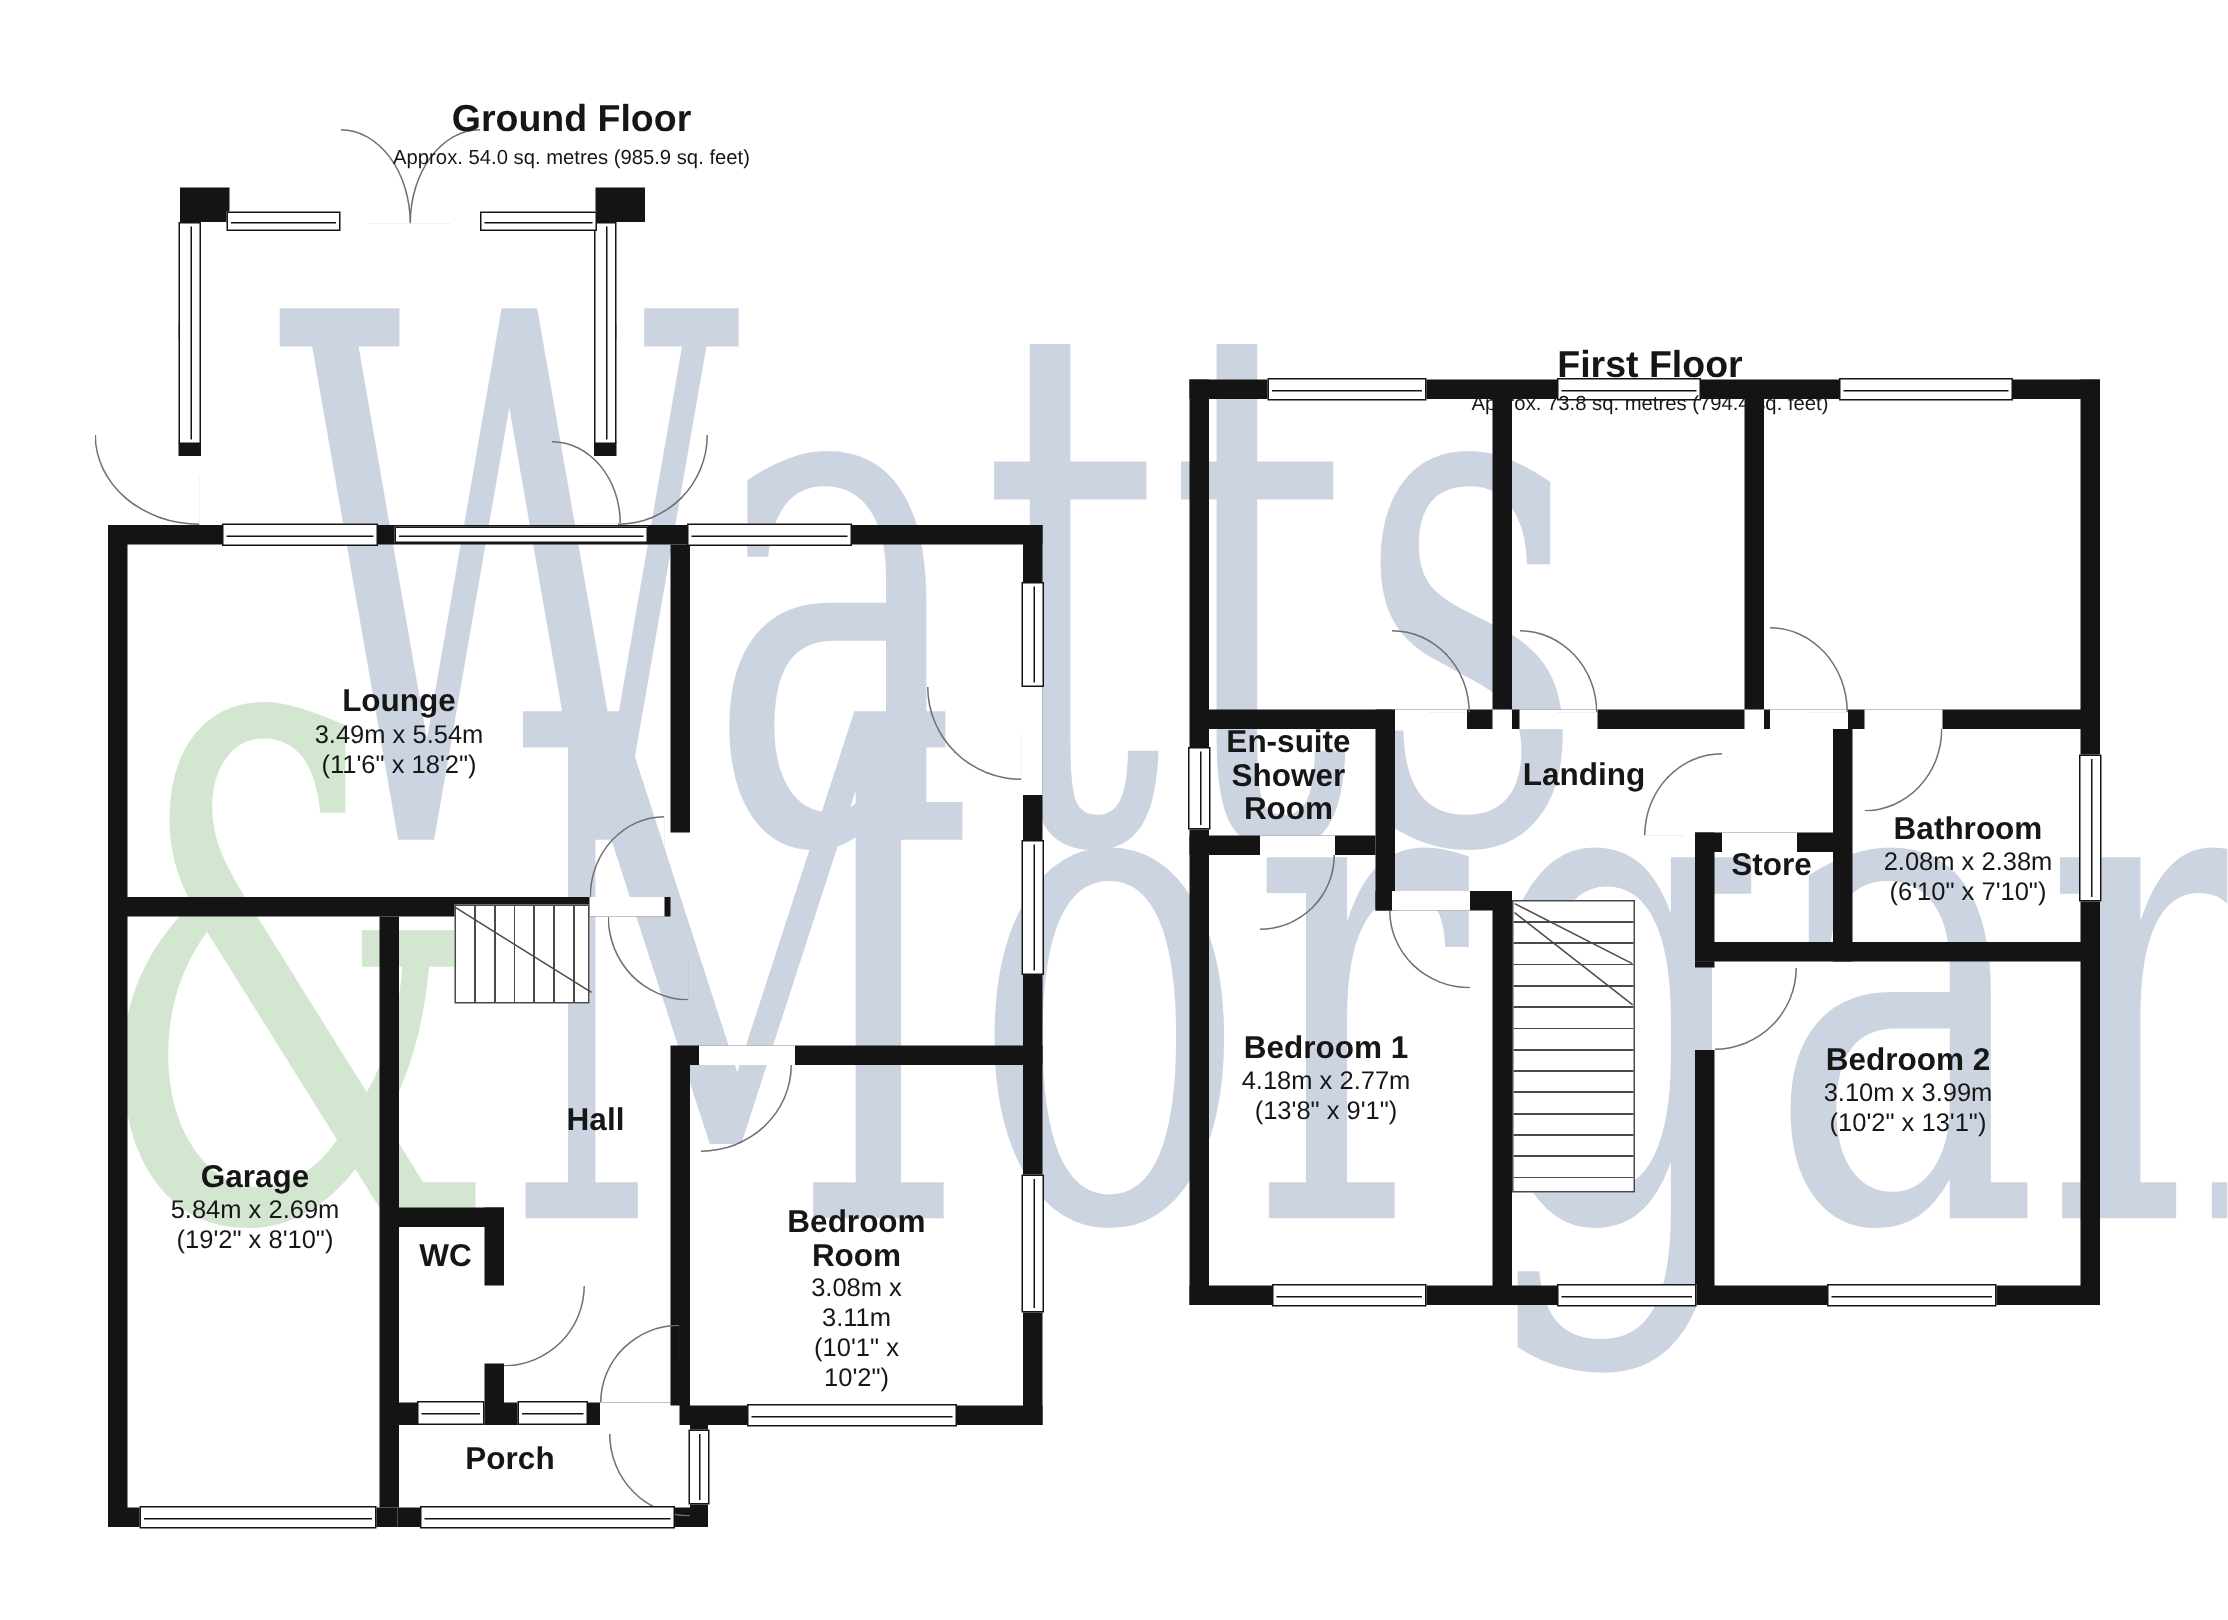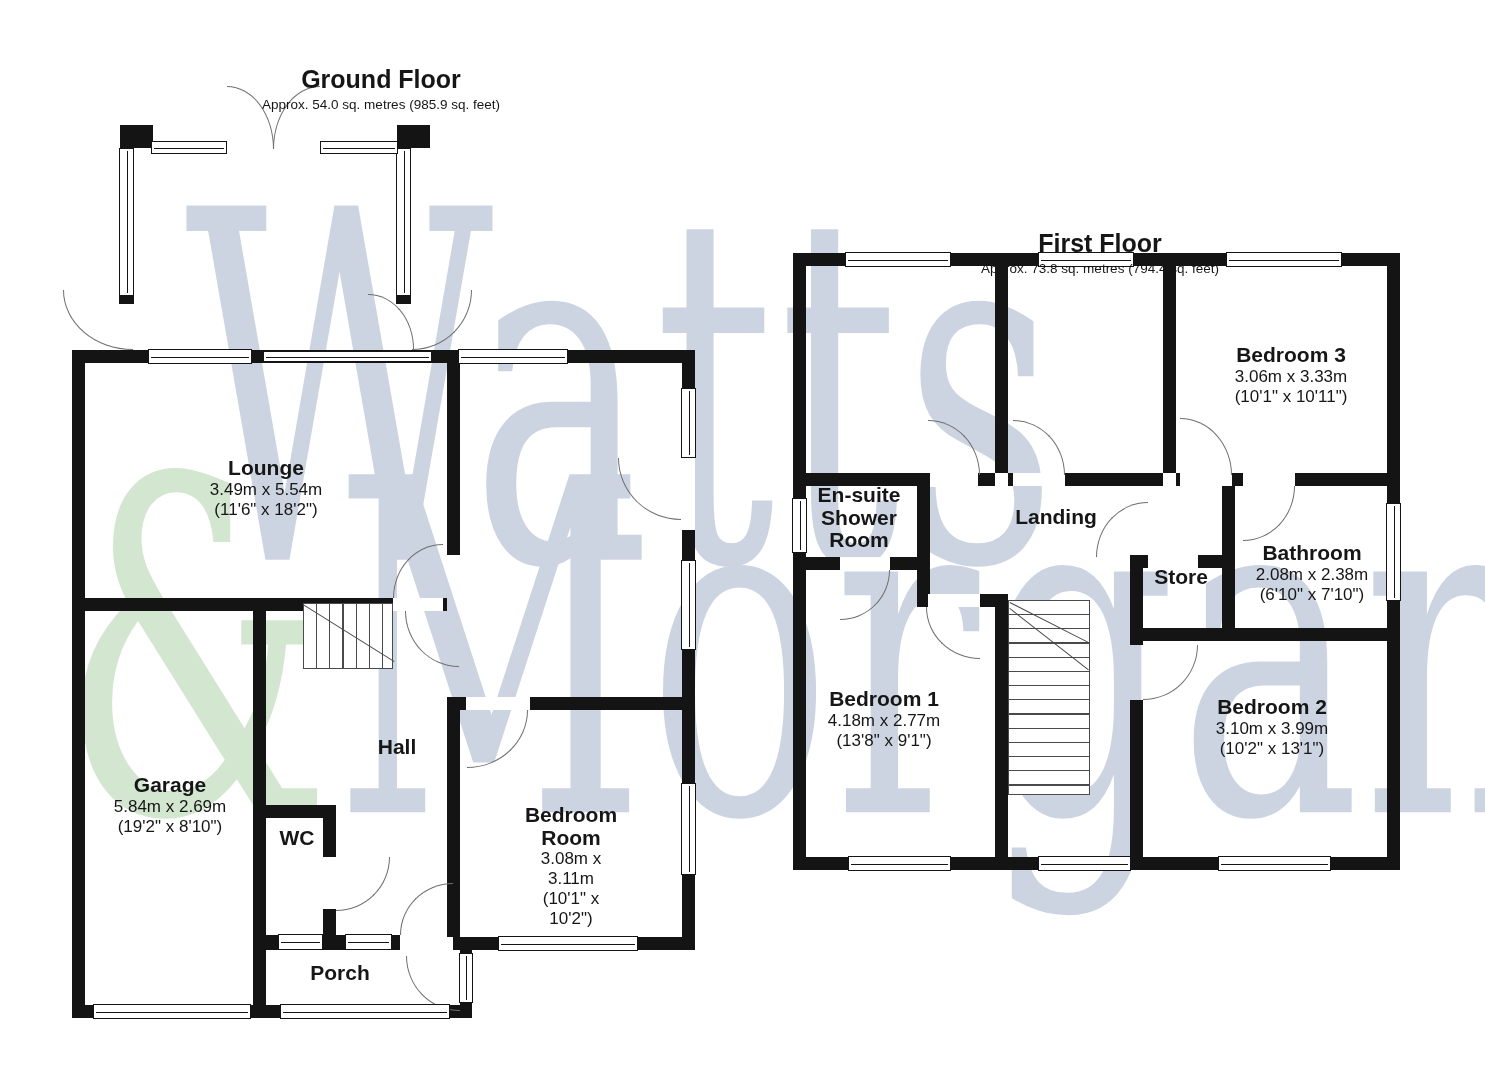--- a/index.html
+++ b/index.html
@@ -191,25 +191,20 @@
   </div>
   <div class="rlabel" style="left:340px;top:962px">
     <div class="rname">Porch</div>
   </div>
   <div class="rlabel" style="left:571px;top:804px;width:100px">
     <div class="rname">Bedroom Room</div>
     <div class="rdim">3.08m x 3.11m</div>
     <div class="rdim">(10'1" x 10'2")</div>
   </div>
 
-  <div class="rlabel" style="left:1291px;top:344px">
-    <div class="rname">Bedroom 3</div>
-    <div class="rdim">3.06m x 3.33m</div>
-    <div class="rdim">(10'1" x 10'11")</div>
-  </div>
   <div class="rlabel" style="left:859px;top:484px;width:110px">
     <div class="rname">En-suite Shower Room</div>
   </div>
   <div class="rlabel" style="left:1056px;top:506px">
     <div class="rname">Landing</div>
   </div>
   <div class="rlabel" style="left:1181px;top:566px">
     <div class="rname">Store</div>
   </div>
   <div class="rlabel" style="left:1312px;top:542px">

